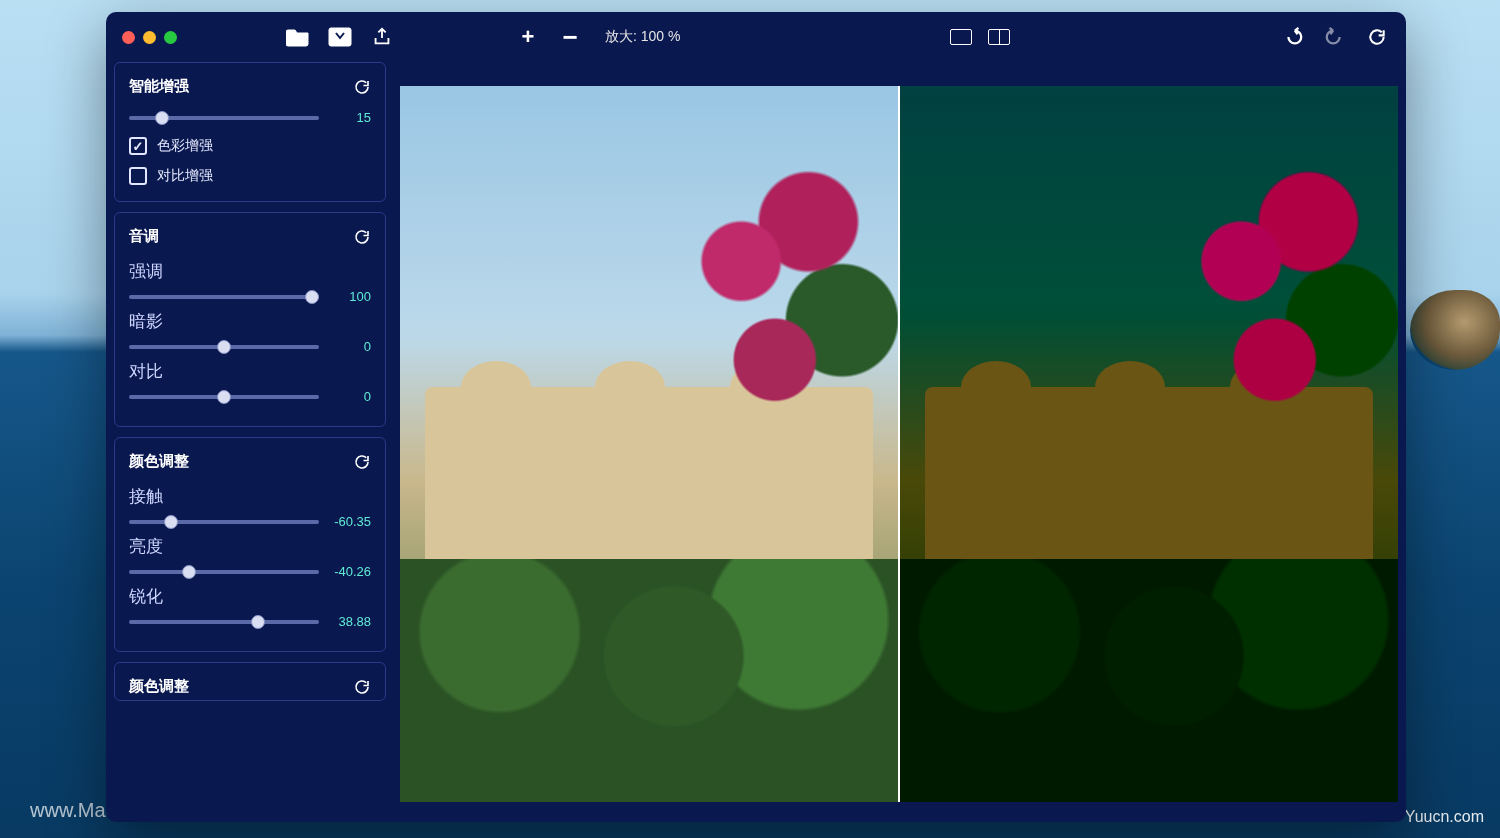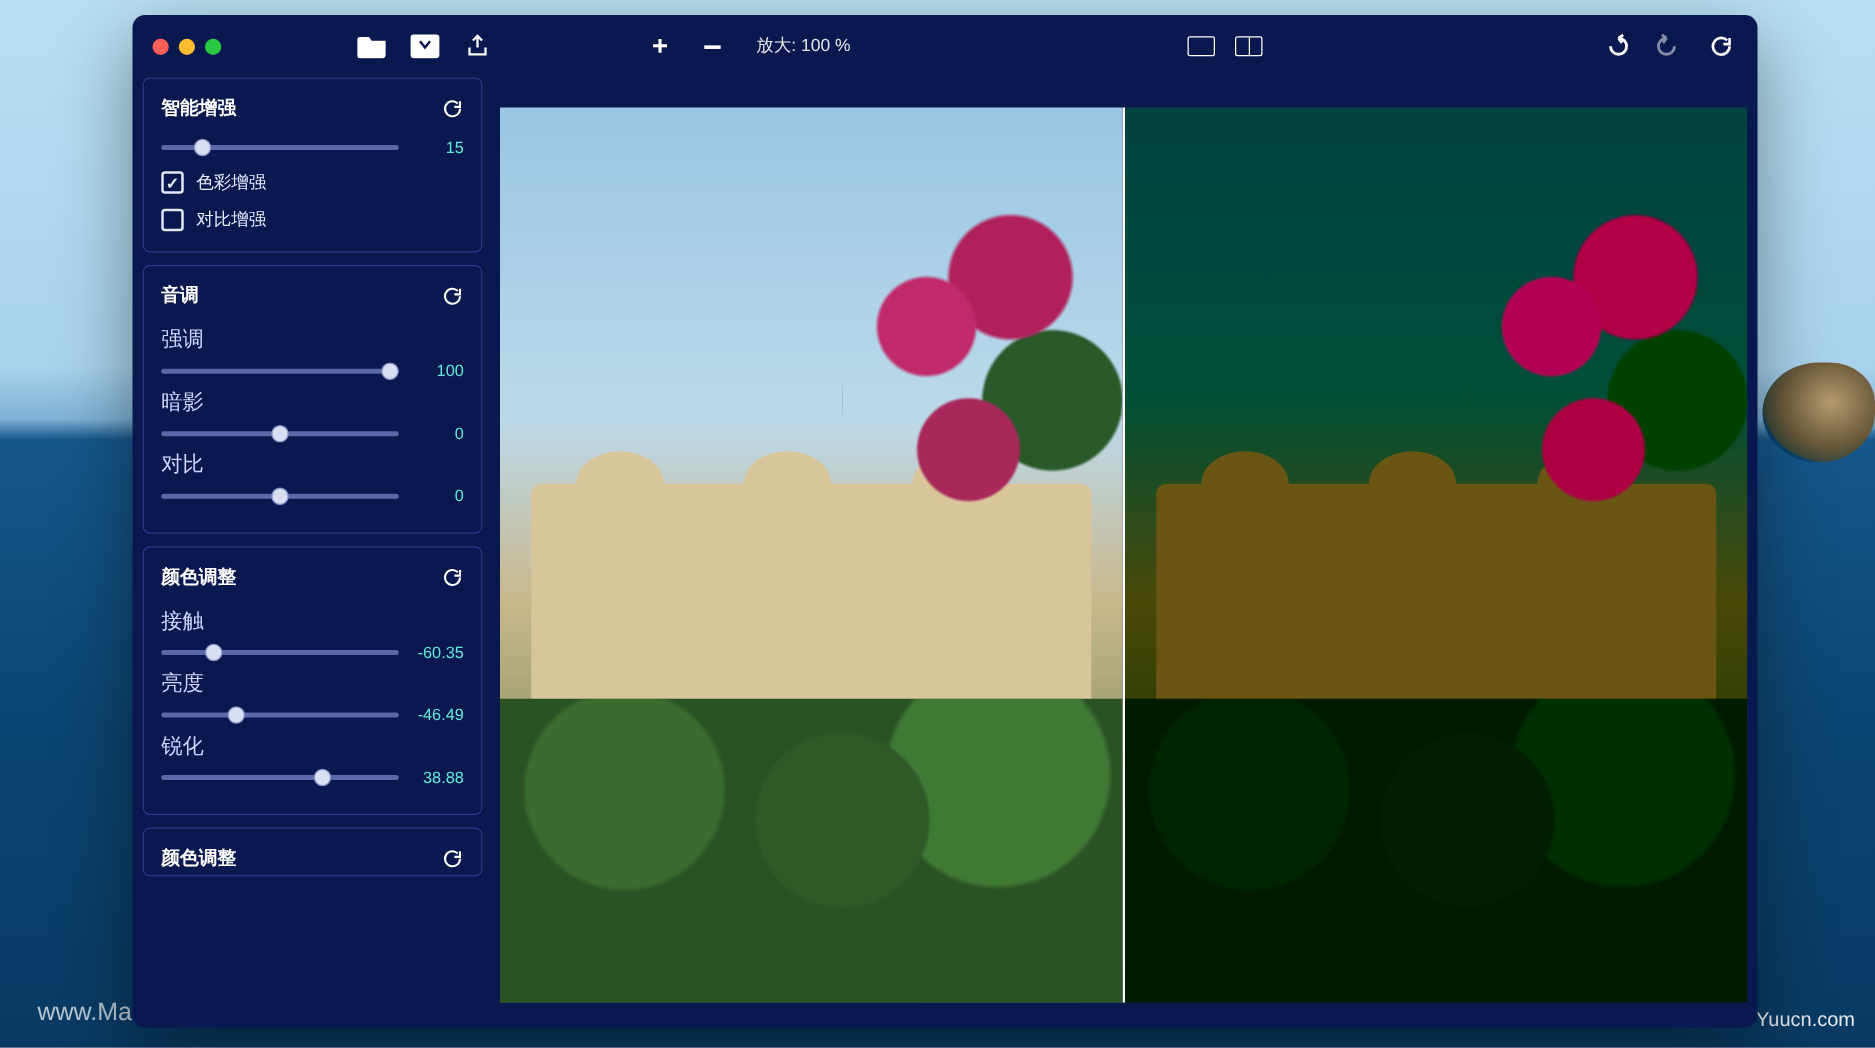--- a/index.html
+++ b/index.html
@@ -240,21 +240,21 @@
             <div class="slider-label">接触</div>
             <div class="slider-wrap">
               <input type="range" class="slider" min="-100" max="100" value="-60" style="">
               <span class="slider-value">-60.35</span>
             </div>
           </div>
           <div class="slider-row">
             <div class="slider-label">亮度</div>
             <div class="slider-wrap">
               <input type="range" class="slider" min="-100" max="100" value="-40" style="">
-              <span class="slider-value">-46.49</span>
+              <span class="slider-value">-40.26</span>
             </div>
           </div>
           <div class="slider-row">
             <div class="slider-label">锐化</div>
             <div class="slider-wrap">
               <input type="range" class="slider" min="-100" max="100" value="39" style="">
               <span class="slider-value">38.88</span>
             </div>
           </div>
         </div>

